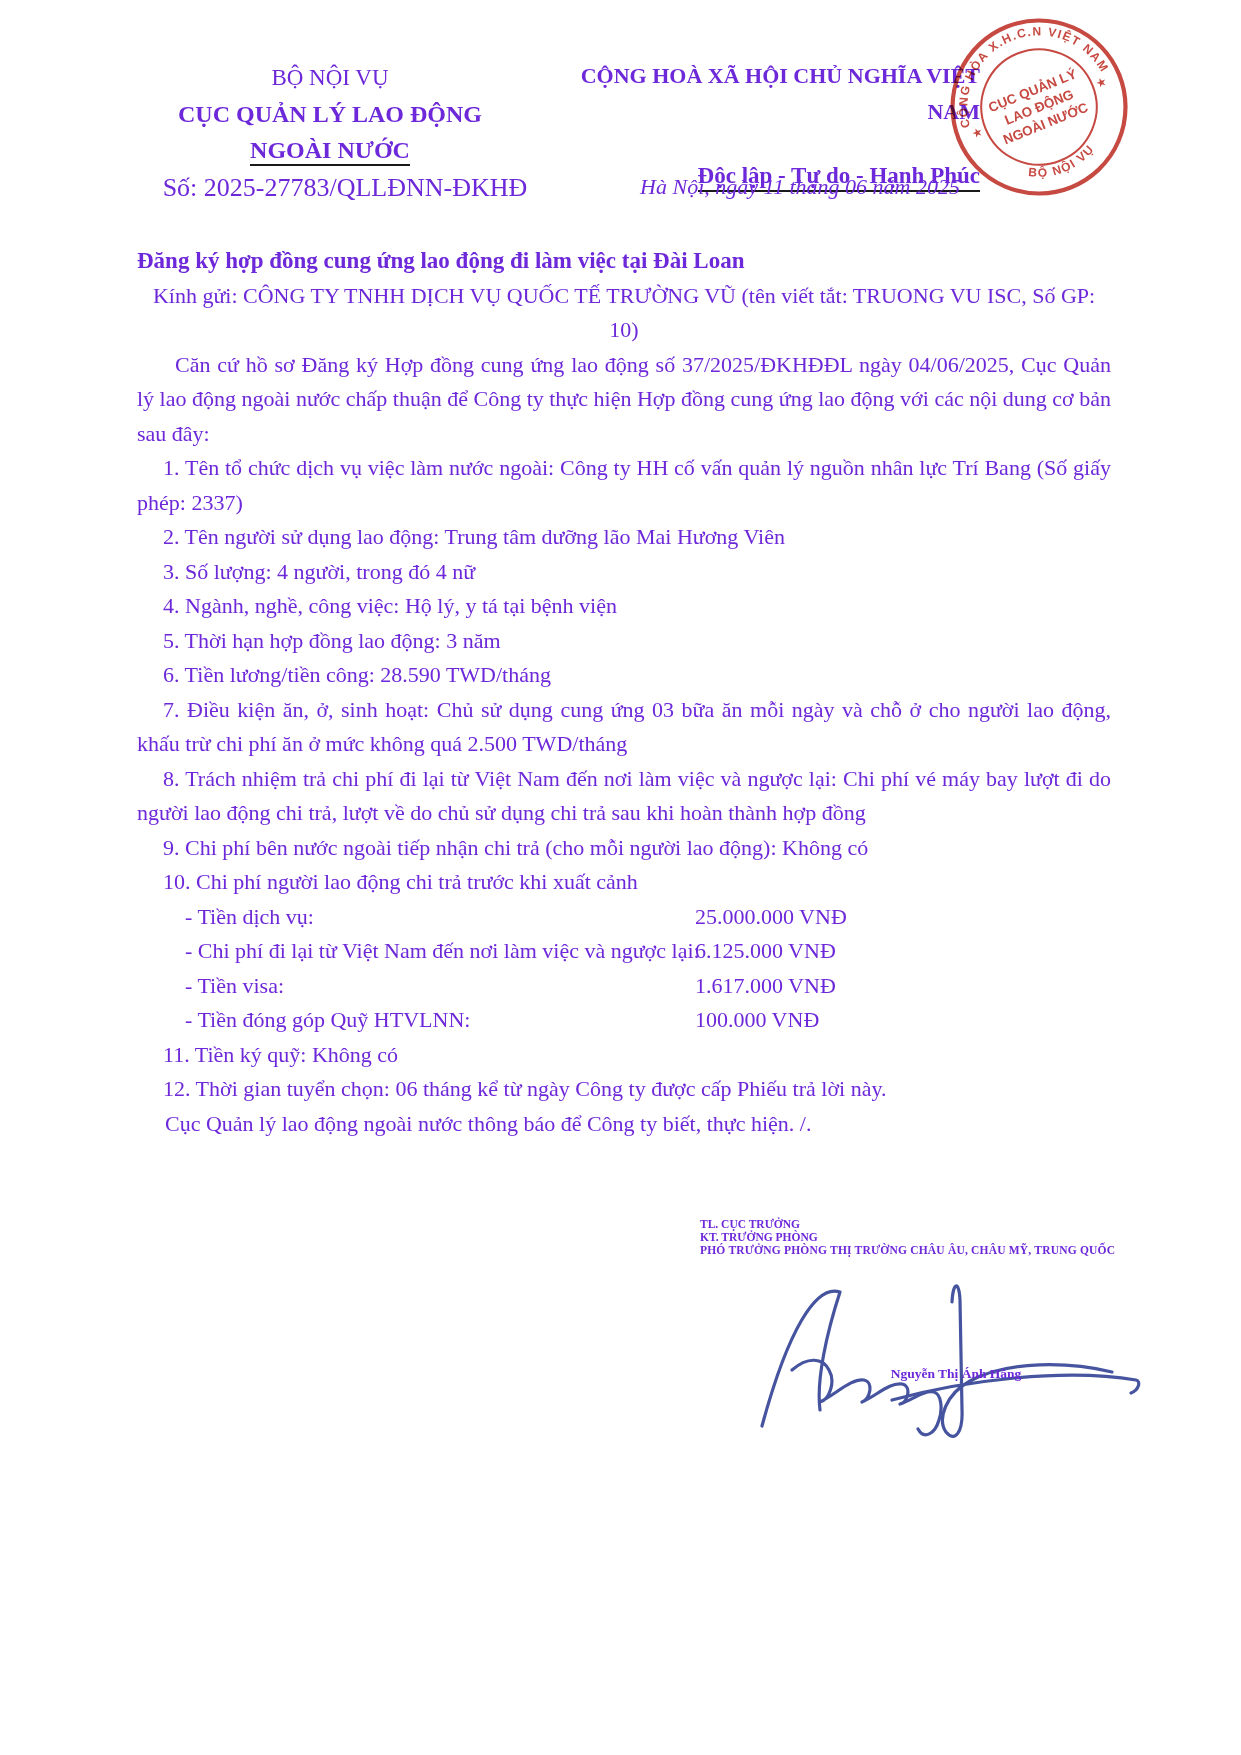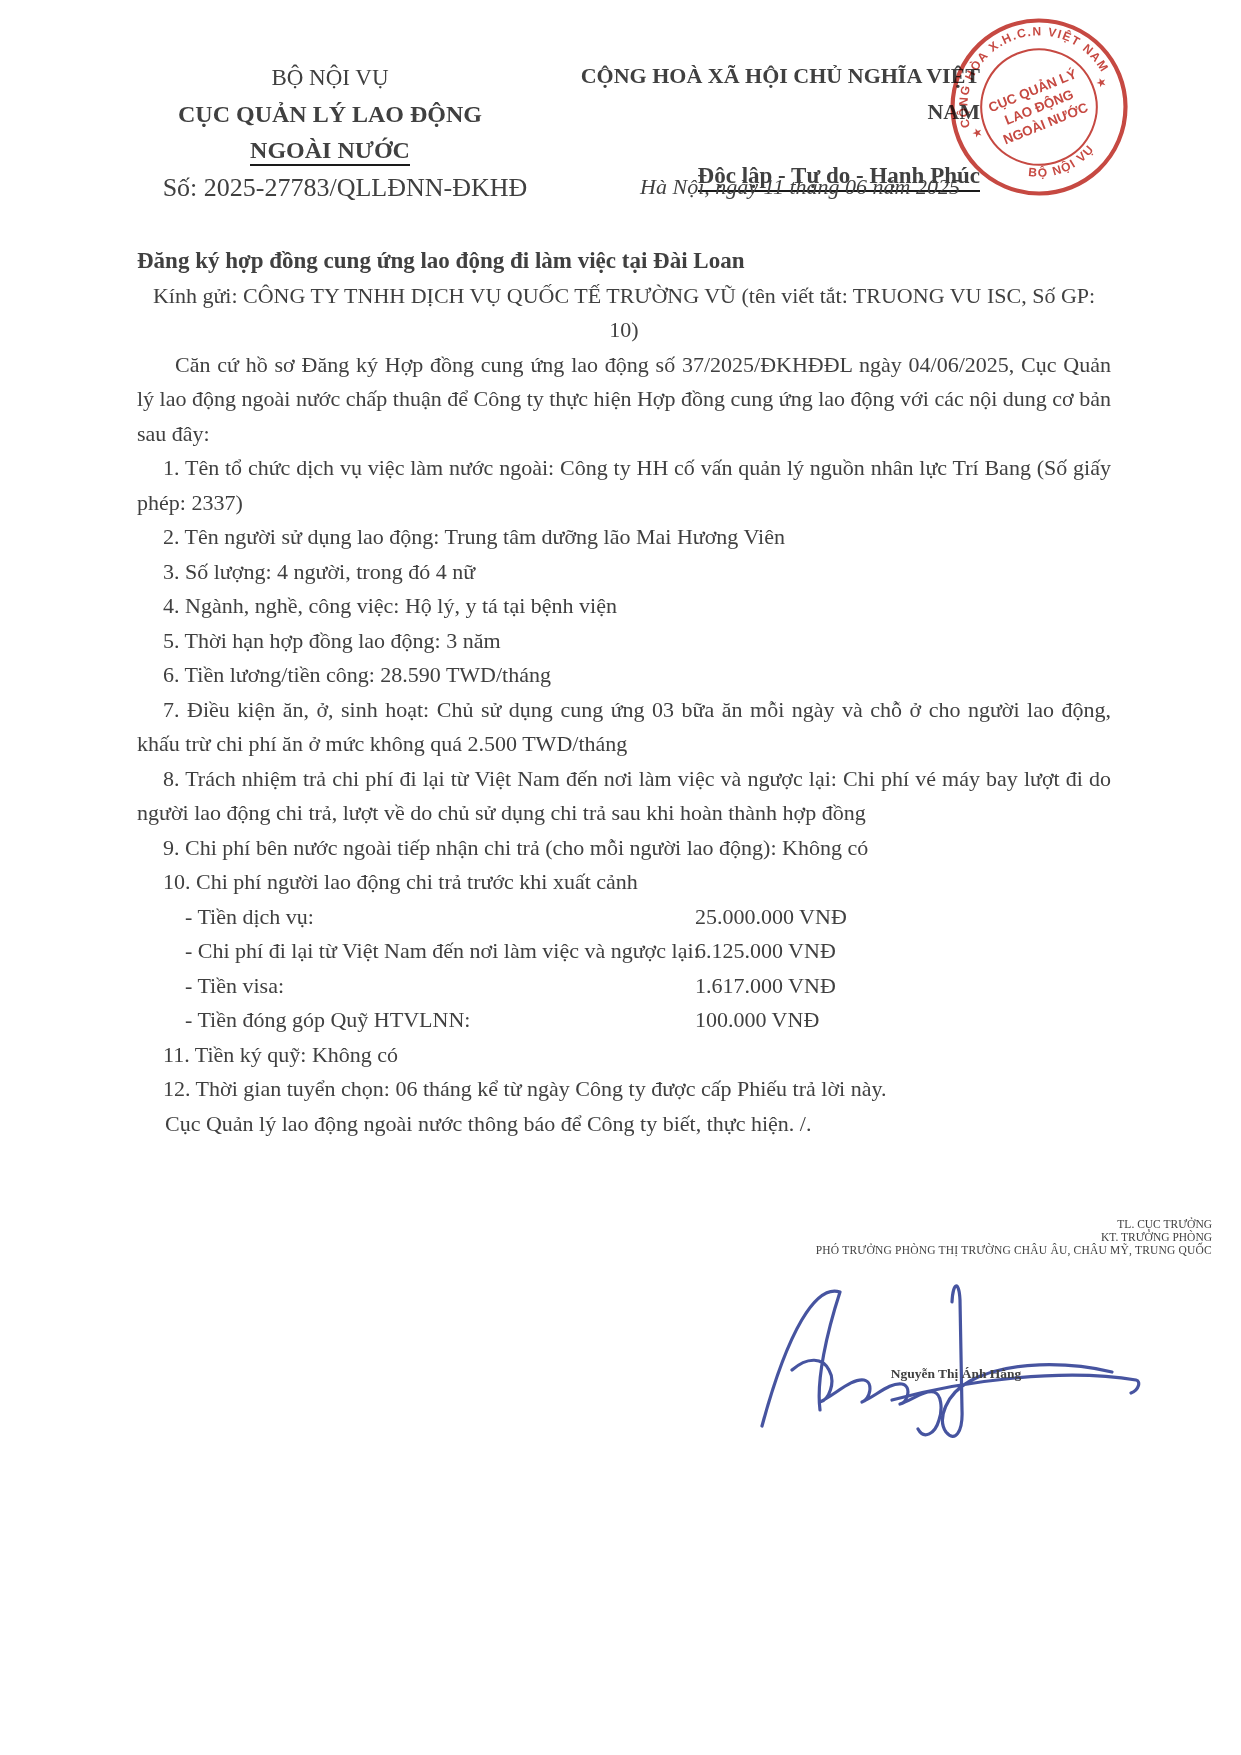--- a/index.html
+++ b/index.html
@@ -1,18 +1,18 @@
 <!DOCTYPE html>
 <html><head>
 <meta charset="utf-8">
 <style>
   html,body { margin:0; padding:0; background:#ffffff; }
   .page {
     position:relative; width:1241px; height:1755px; background:#ffffff;
-    font-family:"Liberation Serif","DejaVu Serif",serif; color:#404040;
+    font-family:"Liberation Serif","DejaVu Serif",serif; color:#6d28d9;
     overflow:hidden;
   }
   
   .hdr-left  { position:absolute; top:60px; left:120px; width:420px; text-align:center; line-height:36px; z-index:2; }
   .hdr-left .l1 { font-size:23px; font-weight:400; }
   .hdr-left .l2 { font-size:24px; font-weight:700; }
   .hdr-left .l3 { font-size:24px; font-weight:700; }
   .hdr-left .l3 span { border-bottom:2px solid #1a1a1a; padding-bottom:1px; }
   .doc-number { position:absolute; top:173px; left:135px; width:420px; text-align:center; font-size:26px; line-height:30px; z-index:2; }
   .hdr-right { position:absolute; top:58px; left:540px; width:440px; text-align:right; line-height:36px; z-index:2; }
@@ -34,22 +34,22 @@
   .doc-title   { text-align:center; font-weight:700; font-size:25px; }
   .doc-subtitle{ font-weight:700; font-size:23px; }
   .recipient   { text-align:center; }
   .para   { text-align:justify; text-indent:38px; }
   .item   { text-align:justify; text-indent:26px; }
   .closing{ text-align:justify; text-indent:28px; }
   .fee-row   { position:relative; }
   .fee-label { display:inline-block; margin-left:48px; white-space:nowrap; }
   .fee-value { position:absolute; left:558px; top:0; white-space:nowrap; }
   
-  .sig-block { position:absolute; top:1218px; left:700px; width:512px; text-align:right;
-               font-weight:400; font-size:11.5px; line-height:13px; z-index:2; }
+  .sig-block { position:absolute; top:1218px; left:700px; width:512px; text-align:left;
+               font-weight:700; font-size:11.5px; line-height:13px; z-index:2; }
   .sig-block .l3 { letter-spacing:.2px; }
   .sig-ink { position:absolute; left:740px; top:1268px; width:410px; height:215px; z-index:2; }
   .signer-name { position:absolute; top:1366px; left:700px; width:512px; text-align:center;
                  font-weight:700; font-size:13.5px; z-index:2; }
 </style>
 </head>
 <body>
 
 <div class="page">
 

